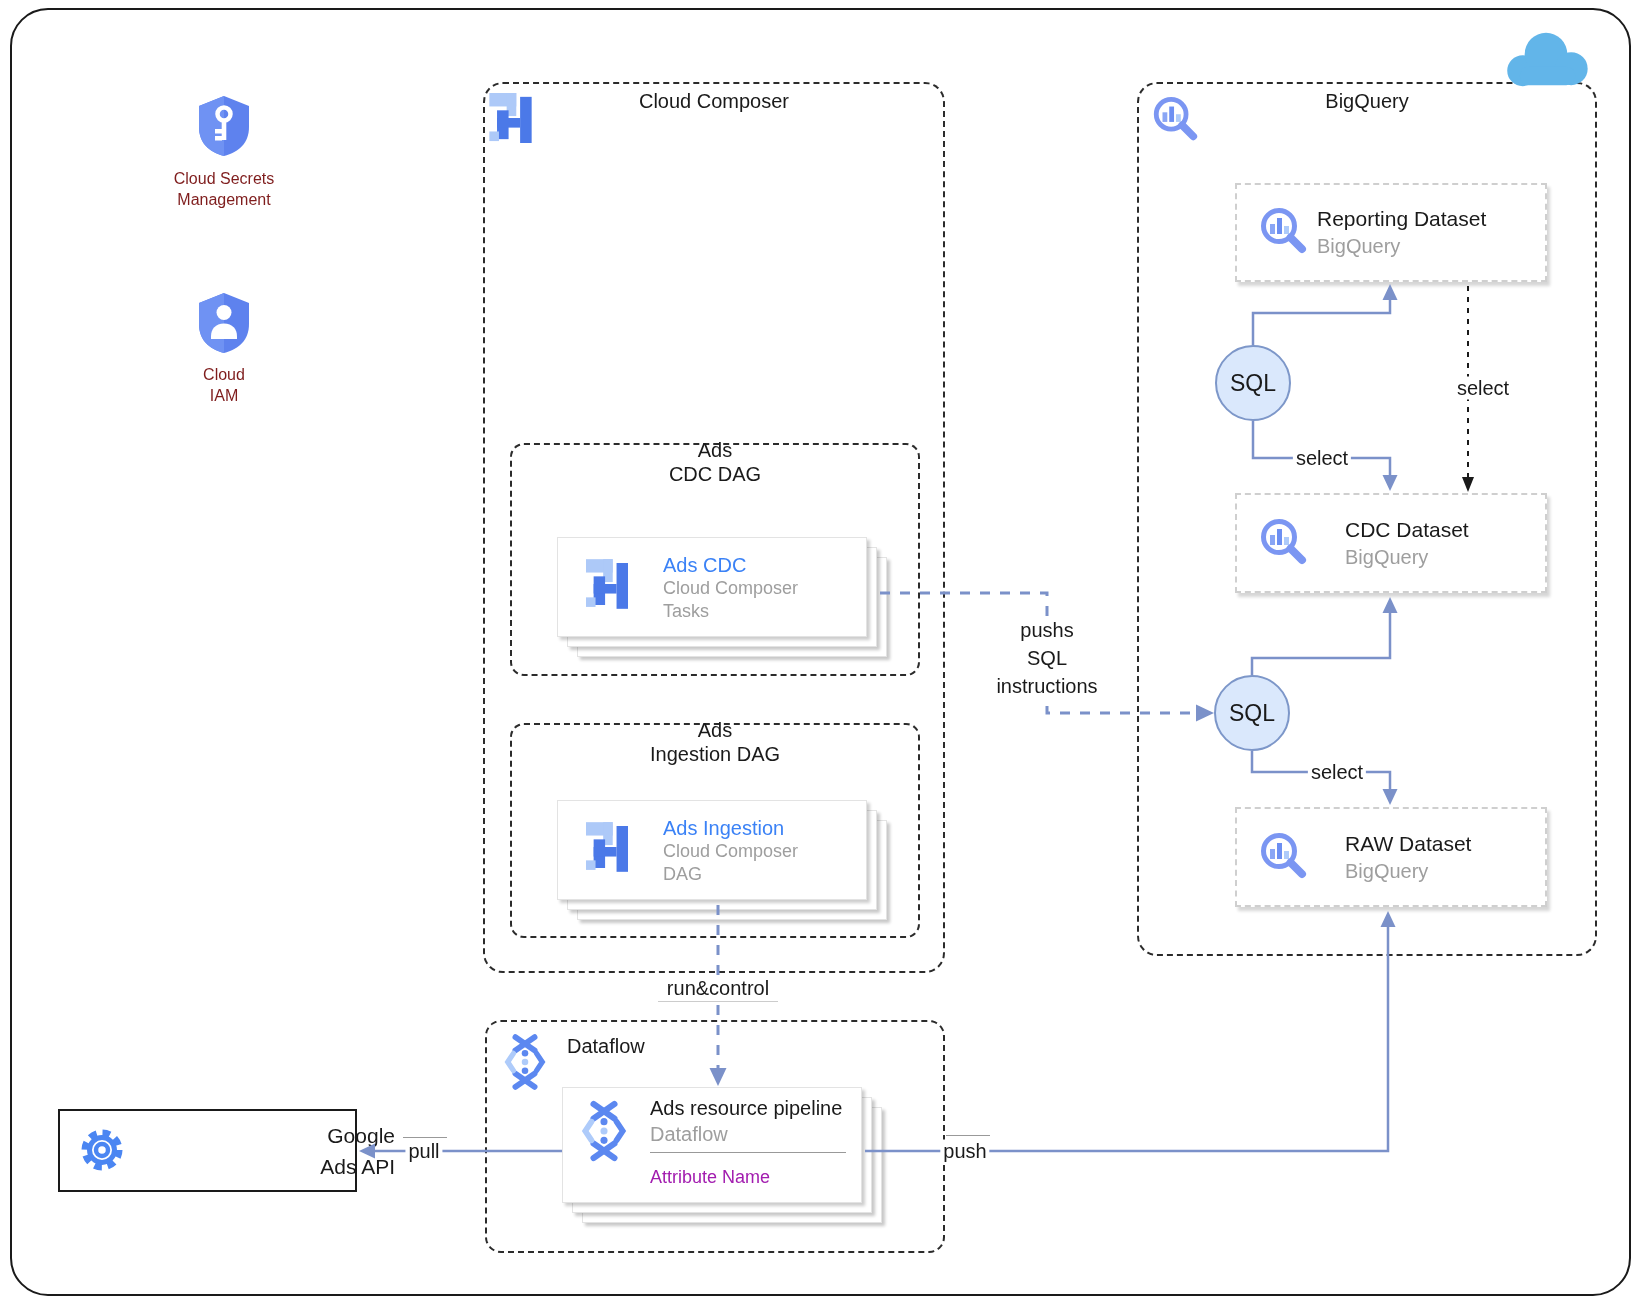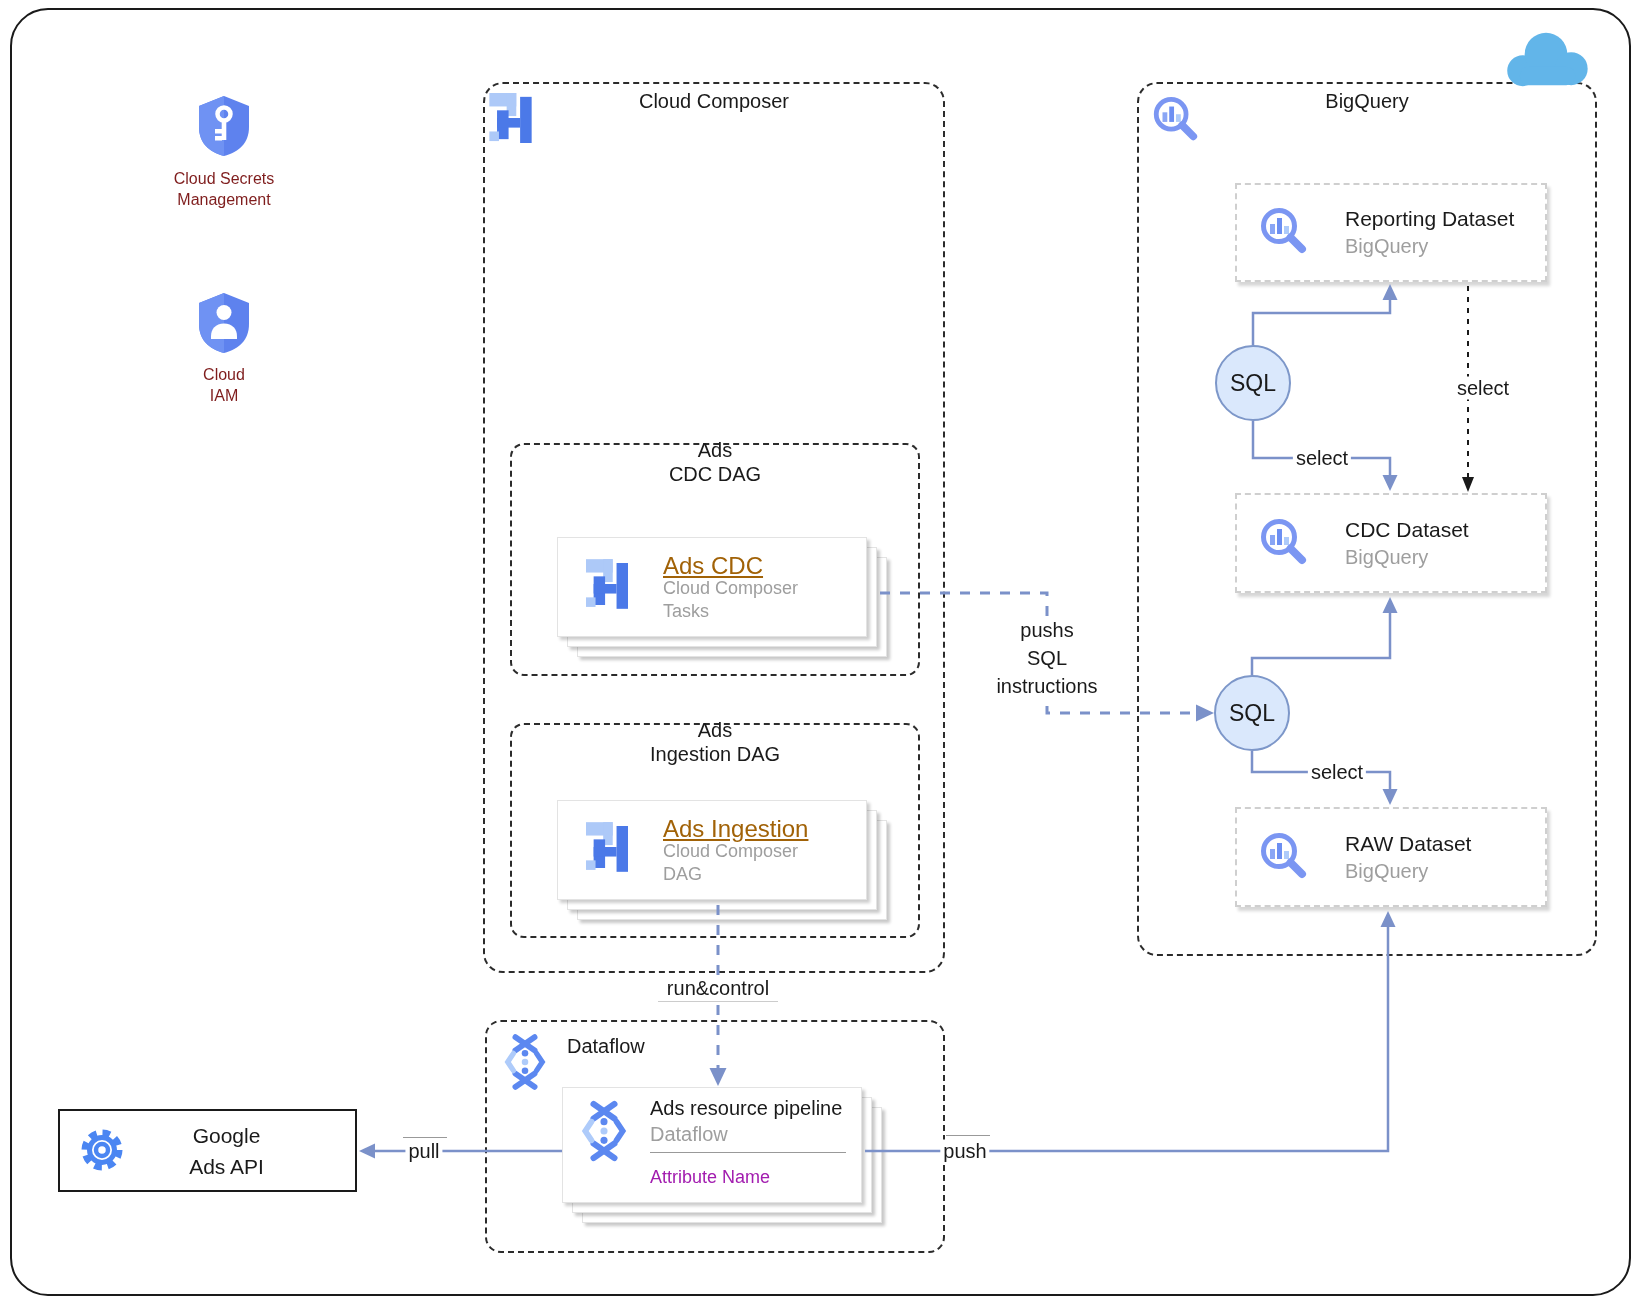--- a/index.html
+++ b/index.html
@@ -13,21 +13,21 @@
   .dag-box{border:2px dashed #2b2b2b;border-radius:14px;box-sizing:border-box;z-index:2;background:transparent;}
   .group-title{font-size:20px;text-align:center;z-index:3;}
   .dag-title{font-size:20px;line-height:24px;text-align:center;z-index:3;}
   
   .stack-layer{background:#fff;border:1px solid #e3e3e3;box-shadow:3px 3px 3px rgba(0,0,0,0.22);box-sizing:border-box;z-index:2;}
   .node-card{background:#fff;border:1px solid #e3e3e3;box-shadow:3px 3px 3px rgba(0,0,0,0.20);box-sizing:border-box;z-index:3;}
   
   .dataset-card{background:#fff;border:2px dashed #cfcfcf;box-shadow:3px 4px 3px rgba(0,0,0,0.16);box-sizing:border-box;z-index:3;}
   .card-title{font-size:21px;color:#1a1a1a;}
   .card-sub{font-size:20px;color:#9e9e9e;margin-top:4px;}
-  .small-title{font-size:24px;color:#a16207;line-height:23px;text-decoration:underline;}
+  .small-title{font-size:20px;color:#3b82f6;line-height:23px;}
   .small-sub{font-size:18px;color:#9e9e9e;line-height:23px;}
   
   .solid-box{background:#fff;border:2px solid #1a1a1a;box-sizing:border-box;z-index:3;}
   
   .sql-circle{width:76px;height:76px;border-radius:50%;background:#dae8fc;border:2px solid #7d97c9;box-sizing:border-box;display:flex;align-items:center;justify-content:center;font-size:23px;color:#1a1a1a;z-index:5;}
   
   .edge-label{font-size:20px;color:#1a1a1a;background:#fff;padding:0 3px;white-space:nowrap;transform:translate(-50%,-50%);z-index:6;text-align:center;}
   .caption{font-size:16px;line-height:21px;color:#7f1d1d;text-align:center;z-index:3;}
   .tick{border-top:1.5px solid #999;height:0;z-index:6;}
   .underline-artifact{border-top:1px solid #ccc;height:0;z-index:6;}
@@ -161,21 +161,21 @@
   <div class="abs group-box" style="left:1137px;top:82px;width:460px;height:874px"></div>
   <svg class="abs icon" style="left:1150px;top:93px" width="50" height="54">
       <use href="#ic-bq"></use>
     </svg>
   <div class="abs group-title" style="left:1217px;top:90px;width:300px">BigQuery</div>
 
   <div class="abs dataset-card" style="left:1235px;top:183px;width:312px;height:99px"></div>
   <svg class="abs icon" style="left:1257px;top:204px;z-index:4" width="52" height="56">
       <use href="#ic-bq"></use>
     </svg>
-  <div class="abs" style="left:1345px;top:207px;z-index:4">
+  <div class="abs" style="left:1317px;top:207px;z-index:4">
     <div class="card-title">Reporting Dataset</div>
     <div class="card-sub">BigQuery</div>
   </div>
 
   <div class="abs dataset-card" style="left:1235px;top:493px;width:312px;height:100px"></div>
   <svg class="abs icon" style="left:1257px;top:515px;z-index:4" width="52" height="56">
       <use href="#ic-bq"></use>
     </svg>
   <div class="abs" style="left:1345px;top:518px;z-index:4">
     <div class="card-title">CDC Dataset</div>
@@ -207,21 +207,21 @@
     <div style="font-size:20px">Ads resource pipeline</div>
     <div style="font-size:20px;color:#9e9e9e;margin-top:3px">Dataflow</div>
   </div>
   <div class="abs divider" style="left:650px;top:1152px;width:196px"></div>
   <div class="abs" style="left:650px;top:1167px;z-index:4;font-size:18px;color:#a21caf">Attribute Name</div>
 
   <div class="abs solid-box" style="left:58px;top:1109px;width:299px;height:83px"></div>
   <svg class="abs icon" style="left:76px;top:1124px;z-index:4" width="52" height="52">
       <use href="#ic-gear"></use>
     </svg>
-  <div class="abs" style="left:58px;top:1120px;width:337px;z-index:4;text-align:center;font-size:21px;line-height:31px">
+  <div class="abs" style="left:58px;top:1120px;width:337px;z-index:4;text-align:right;font-size:21px;line-height:31px">
     <div>Google</div>
     <div>Ads API</div>
   </div>
 
   <svg id="connector-layer" class="abs" width="1645" height="1308">
 
     <path d="M 1253 345 L 1253 313 L 1390 313 L 1390 300" stroke="#7b91c9" stroke-width="2.5" fill="none"></path>
     <polygon points="1390,284 1382.5,300 1397.5,300" fill="#7b91c9"></polygon>
 
     <path d="M 1253 421 L 1253 458 L 1390 458 L 1390 475" stroke="#7b91c9" stroke-width="2.5" fill="none"></path>

